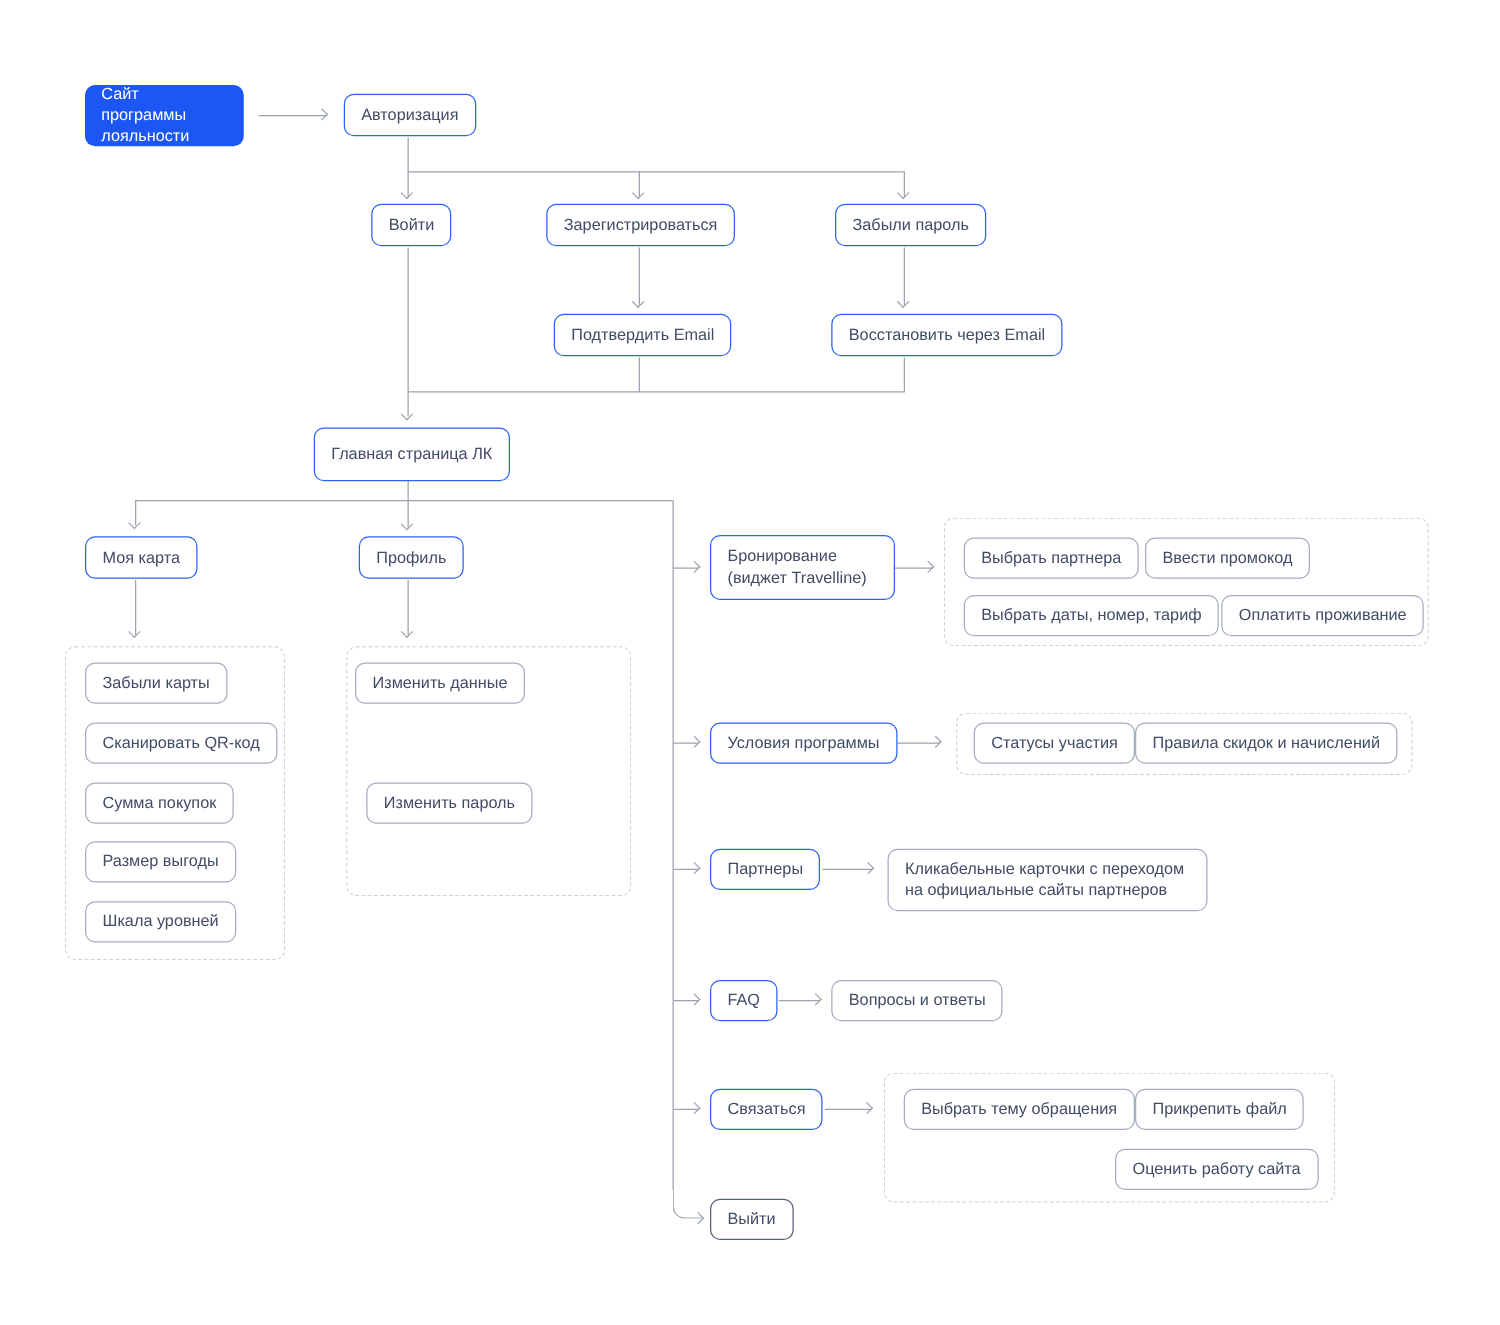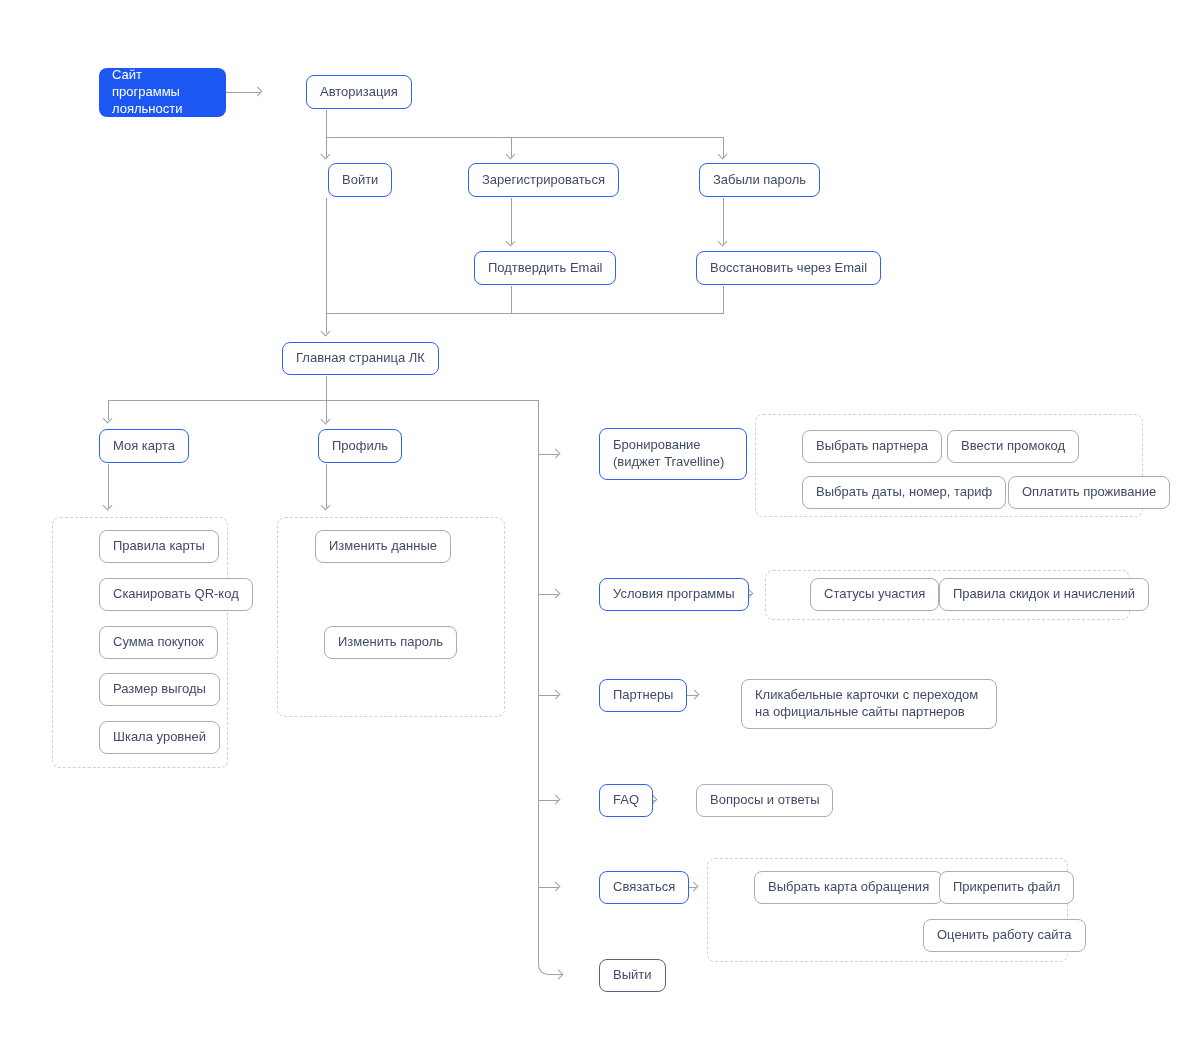--- a/index.html
+++ b/index.html
@@ -3,21 +3,21 @@
 <meta charset="utf-8">
 <style>
   html,body{margin:0;padding:0;background:#fff;}
   #canvas{
     position:relative;width:1200px;height:1060px;background:#ffffff;
     font-family:"Liberation Sans", sans-serif;color:#414b66;overflow:hidden;
   }
   .b{
     position:absolute;display:inline-flex;align-items:center;justify-content:center;
     height:34px;padding:0 13px;border-radius:8px;background:#fff;
-    font-size:13px;line-height:1.3;white-space:nowrap;box-sizing:border-box;color:#414b66;margin-left:31px;
+    font-size:13px;line-height:1.3;white-space:nowrap;box-sizing:border-box;color:#414b66;
   }
   .blue{border:1.5px solid #2c63f0;}
   .gray{border:1px solid #a5adbf;}
   .dark{border:1.5px solid #58627a;}
   .fill{background:#1d57f3;border:none;color:#ffffff;font-weight:500;}
   .wrap{white-space:normal;justify-content:flex-start;text-align:left;padding:8px 13px;height:auto;}
   .dash{position:absolute;border:1px dashed #ccd1da;border-radius:8px;box-sizing:border-box;background:transparent;}
   .h{position:absolute;height:0;border-top:1px solid #9ba1ad;}
   .v{position:absolute;width:0;border-left:1px solid #9ba1ad;}
   .corner{position:absolute;border-left:1px solid #9ba1ad;border-bottom:1px solid #9ba1ad;border-bottom-left-radius:10px;box-sizing:border-box;}
@@ -99,26 +99,26 @@
   <div class="b fill wrap" style="left:68px;top:68px;width:127px;height:49px">Сайт программы лояльности</div>
   <div class="b blue" style="left:275px;top:75px">Авторизация</div>
 
   <div class="b blue" style="left:297px;top:163px">Войти</div>
   <div class="b blue" style="left:437px;top:163px">Зарегистрироваться</div>
   <div class="b blue" style="left:668px;top:163px">Забыли пароль</div>
 
   <div class="b blue" style="left:443px;top:251px">Подтвердить Email</div>
   <div class="b blue" style="left:665px;top:251px">Восстановить через Email</div>
 
-  <div class="b blue" style="left:251px;top:342px;height:33px">Главная страница ЛК</div>
+  <div class="b blue" style="left:251px;top:342px;height:43px">Главная страница ЛК</div>
 
   <div class="b blue" style="left:68px;top:429px">Моя карта</div>
   <div class="b blue" style="left:287px;top:429px">Профиль</div>
 
-  <div class="b gray" style="left:68px;top:530px;height:33px">Правила карты</div>
+  <div class="b gray" style="left:68px;top:530px;height:33px">Забыли карты</div>
   <div class="b gray" style="left:68px;top:578px;height:33px">Сканировать QR-код</div>
   <div class="b gray" style="left:68px;top:626px;height:33px">Сумма покупок</div>
   <div class="b gray" style="left:68px;top:673px;height:33px">Размер выгоды</div>
   <div class="b gray" style="left:68px;top:721px;height:33px">Шкала уровней</div>
 
   <div class="b gray" style="left:284px;top:530px;height:33px">Изменить данные</div>
   <div class="b gray" style="left:293px;top:626px;height:33px">Изменить пароль</div>
 
   <div class="b blue wrap" style="left:568px;top:428px;width:148px;height:52px">Бронирование (виджет Travelline)</div>
   <div class="b gray" style="left:771px;top:430px;height:33px">Выбрать партнера</div>
@@ -130,19 +130,19 @@
   <div class="b gray" style="left:779px;top:578px;height:33px">Статусы участия</div>
   <div class="b gray" style="left:908px;top:578px;height:33px">Правила скидок и начислений</div>
 
   <div class="b blue" style="left:568px;top:679px;height:33px">Партнеры</div>
   <div class="b gray wrap" style="left:710px;top:679px;width:256px;height:50px">Кликабельные карточки с переходом на официальные сайты партнеров</div>
 
   <div class="b blue" style="left:568px;top:784px;height:33px">FAQ</div>
   <div class="b gray" style="left:665px;top:784px;height:33px">Вопросы и ответы</div>
 
   <div class="b blue" style="left:568px;top:871px;height:33px">Связаться</div>
-  <div class="b gray" style="left:723px;top:871px;height:33px">Выбрать карта обращения</div>
+  <div class="b gray" style="left:723px;top:871px;height:33px">Выбрать тему обращения</div>
   <div class="b gray" style="left:908px;top:871px;height:33px">Прикрепить файл</div>
   <div class="b gray" style="left:892px;top:919px;height:33px">Оценить работу сайта</div>
 
   <div class="b dark" style="left:568px;top:959px;height:33px">Выйти</div>
 
 </div>
 
 </body></html>

